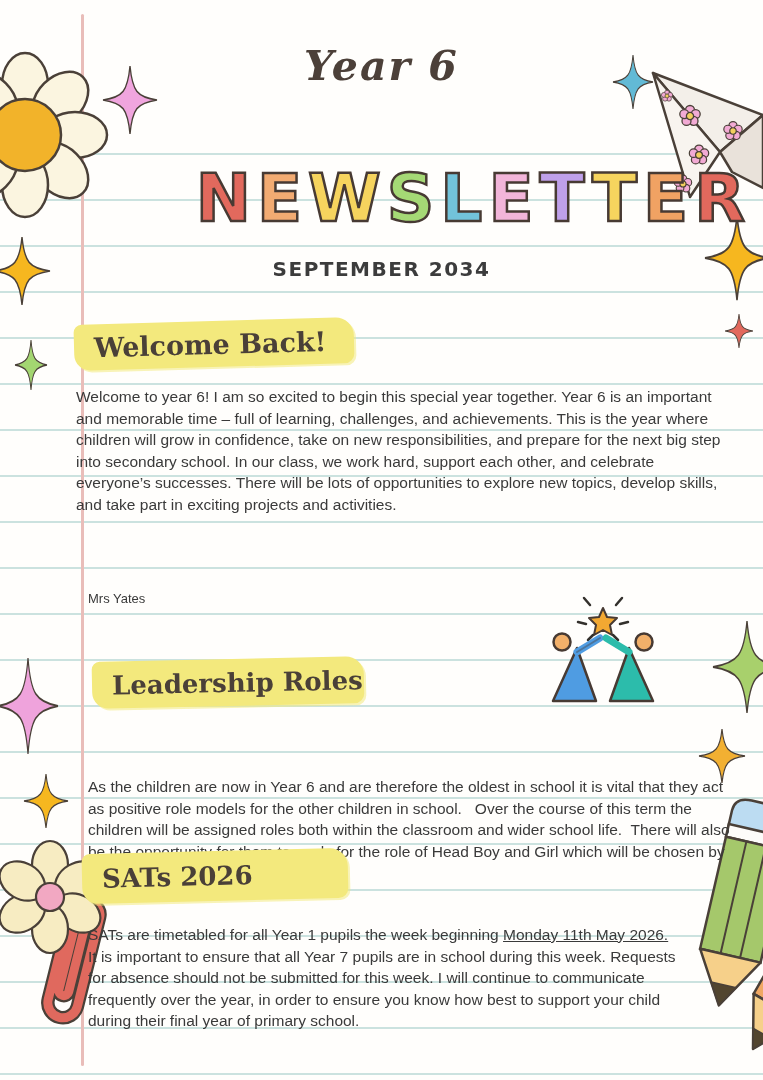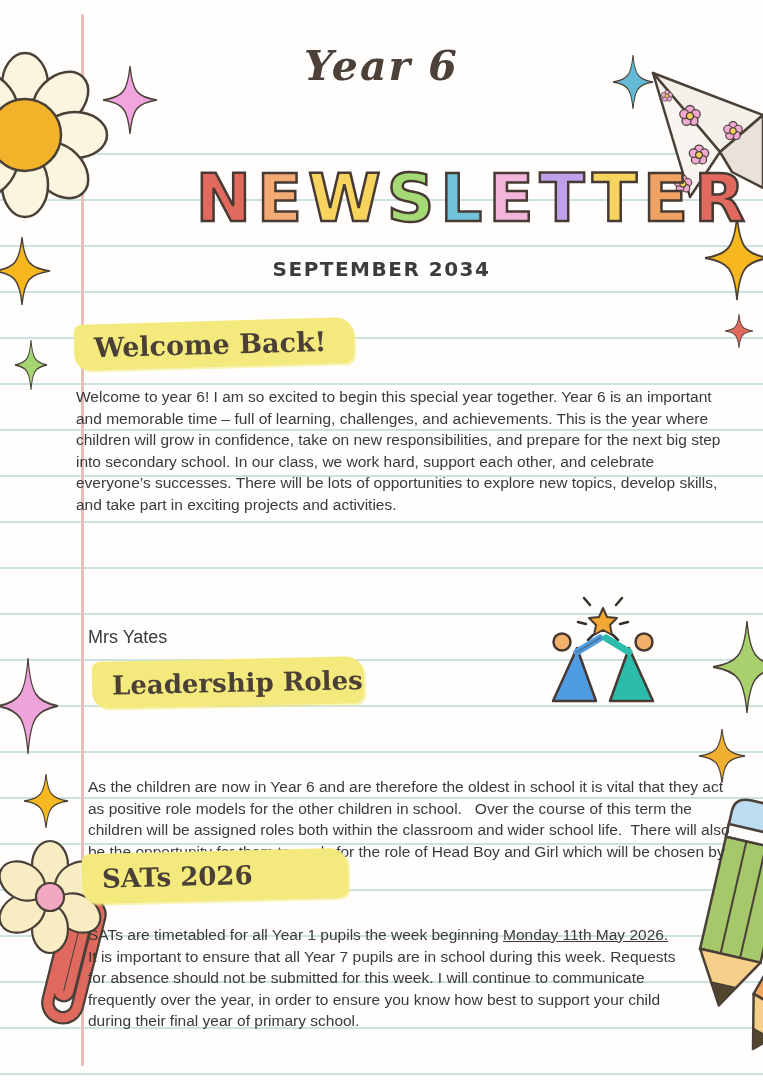--- a/index.html
+++ b/index.html
@@ -57,21 +57,21 @@
   #sats-highlight { left:82px; top:851px; width:226px; height:50px; transform:rotate(-1.4deg); }
   #sats-highlight .h-text { font-size:26px; }
 
   
   .body-text {
     position:absolute; margin:0; color:#3a3a3a;
     font-size:15.5px; line-height:21.5px;
   }
   #welcome-para1  { left:76px; top:386px; width:648px; }
   #welcome-para2  { left:88px; top:560px; width:648px; }
-  #signature      { left:88px; top:627px; font-size:18px; }
+  #signature      { left:88px; top:588px; font-size:13px; }
   #leadership-para{ left:88px; top:776px; width:652px; white-space:pre-wrap; }
   #sats-para      { left:88px; top:924px; width:606px; }
   .emph { font-weight:normal; text-decoration:underline; }
 </style>
 </head>
 <body>
 
 <div class="page">
 
   <div class="ruled"></div>

